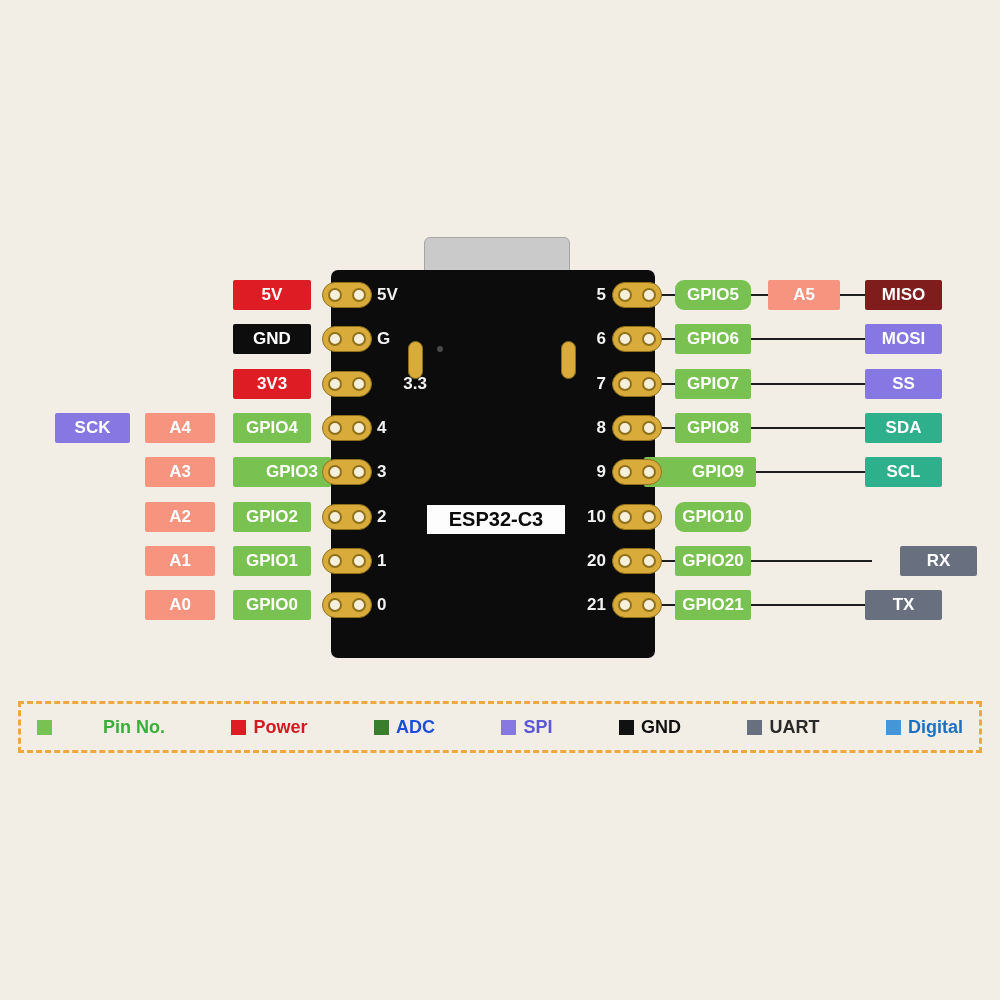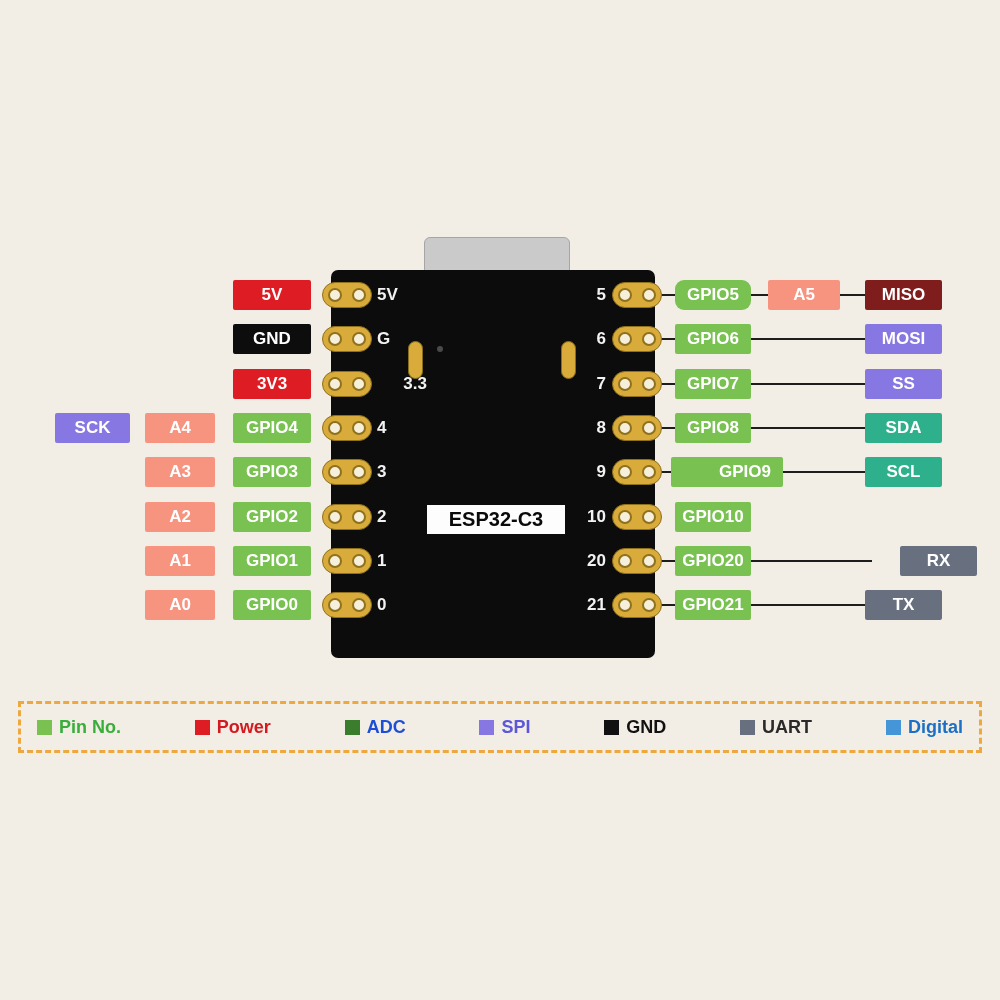--- a/index.html
+++ b/index.html
@@ -61,21 +61,21 @@
       </div>
       <div class="pin-num" style="top: 413px; left: 377px; width: 50px;">4</div>
       <div class="badge" style="left: 233px; top: 413px; width: 78px; background: rgb(121, 193, 80);">GPIO4</div>
       <div class="badge" style="left: 145px; top: 413px; width: 70px; background: rgb(246, 148, 128);">A4</div>
       <div class="badge" style="left: 55px; top: 413px; width: 75px; background: rgb(134, 119, 226);">SCK</div>
       <div class="pad" style="left: 322px; top: 459px;">
         <span class="hole"></span>
         <span class="hole"></span>
       </div>
       <div class="pin-num" style="top: 457px; left: 377px; width: 50px;">3</div>
-      <div class="badge" style="left: 233px; top: 457px; width: 78px; background: rgb(121, 193, 80);">GPIO3</div>
+      <div class="badge" style="left: 233px; top: 457px; width: 78px; background: rgb(121, 193, 80); padding-left: 20px;">GPIO3</div>
       <div class="badge" style="left: 145px; top: 457px; width: 70px; background: rgb(246, 148, 128);">A3</div>
       <div class="pad" style="left: 322px; top: 504px;">
         <span class="hole"></span>
         <span class="hole"></span>
       </div>
       <div class="pin-num" style="top: 502px; left: 377px; width: 50px;">2</div>
       <div class="badge" style="left: 233px; top: 502px; width: 78px; background: rgb(121, 193, 80);">GPIO2</div>
       <div class="badge" style="left: 145px; top: 502px; width: 70px; background: rgb(246, 148, 128);">A2</div>
       <div class="pad" style="left: 322px; top: 548px;">
         <span class="hole"></span>
@@ -123,28 +123,28 @@
       </div>
       <div class="pin-num" style="top: 413px; left: 548px; width: 58px; text-align: right;">8</div>
       <div class="badge" style="left: 675px; top: 413px; width: 76px; background: rgb(121, 193, 80);">GPIO8</div>
       <div class="badge" style="left: 865px; top: 413px; width: 77px; background: rgb(47, 176, 140);">SDA</div>
       <div class="wire" style="left: 637px; width: 235px; top: 471px;"></div>
       <div class="pad" style="left: 612px; top: 459px;">
         <span class="hole"></span>
         <span class="hole"></span>
       </div>
       <div class="pin-num" style="top: 457px; left: 548px; width: 58px; text-align: right;">9</div>
-      <div class="badge" style="left: 671px; top: 457px; width: 76px; background: rgb(121, 193, 80); padding-left: 36px;">GPIO9</div>
+      <div class="badge" style="left: 644px; top: 457px; width: 76px; background: rgb(121, 193, 80); padding-left: 36px;">GPIO9</div>
       <div class="badge" style="left: 865px; top: 457px; width: 77px; background: rgb(47, 176, 140);">SCL</div>
       <div class="pad" style="left: 612px; top: 504px;">
         <span class="hole"></span>
         <span class="hole"></span>
       </div>
       <div class="pin-num" style="top: 502px; left: 548px; width: 58px; text-align: right;">10</div>
-      <div class="badge" style="left: 675px; top: 502px; width: 76px; background: rgb(121, 193, 80);">GPIO10</div>
+      <div class="badge" style="left: 675px; top: 502px; width: 76px; background: rgb(121, 193, 80); border-radius: 9px;">GPIO10</div>
       <div class="wire" style="left: 637px; width: 235px; top: 560px;"></div>
       <div class="pad" style="left: 612px; top: 548px;">
         <span class="hole"></span>
         <span class="hole"></span>
       </div>
       <div class="pin-num" style="top: 546px; left: 548px; width: 58px; text-align: right;">20</div>
       <div class="badge" style="left: 675px; top: 546px; width: 76px; background: rgb(121, 193, 80);">GPIO20</div>
       <div class="badge" style="left: 865px; top: 546px; width: 77px; background: rgb(104, 112, 128); margin-left: 35px;">RX</div>
       <div class="wire" style="left: 637px; width: 235px; top: 604px;"></div>
       <div class="pad" style="left: 612px; top: 592px;">
@@ -152,21 +152,21 @@
         <span class="hole"></span>
       </div>
       <div class="pin-num" style="top: 590px; left: 548px; width: 58px; text-align: right;">21</div>
       <div class="badge" style="left: 675px; top: 590px; width: 76px; background: rgb(121, 193, 80);">GPIO21</div>
       <div class="badge" style="left: 865px; top: 590px; width: 77px; background: rgb(104, 112, 128);">TX</div>
     </div>
   <div class="legend">
     <div class="legend-inner" id="legend-inner">
         <div class="legend-item">
           <span class="legend-square" style="background: rgb(121, 193, 80);"></span>
-          <span class="legend-label" style="color: rgb(58, 174, 58);">Pin No.</span>
+          <span class="legend-label" style="color: rgb(58, 174, 58); margin-left: 44px;">Pin No.</span>
         </div>
         <div class="legend-item">
           <span class="legend-square" style="background: rgb(221, 28, 35);"></span>
           <span class="legend-label" style="color: rgb(211, 26, 32);">Power</span>
         </div>
         <div class="legend-item">
           <span class="legend-square" style="background: rgb(58, 125, 44);"></span>
           <span class="legend-label" style="color: #1d4ed8;">ADC</span>
         </div>
         <div class="legend-item">

